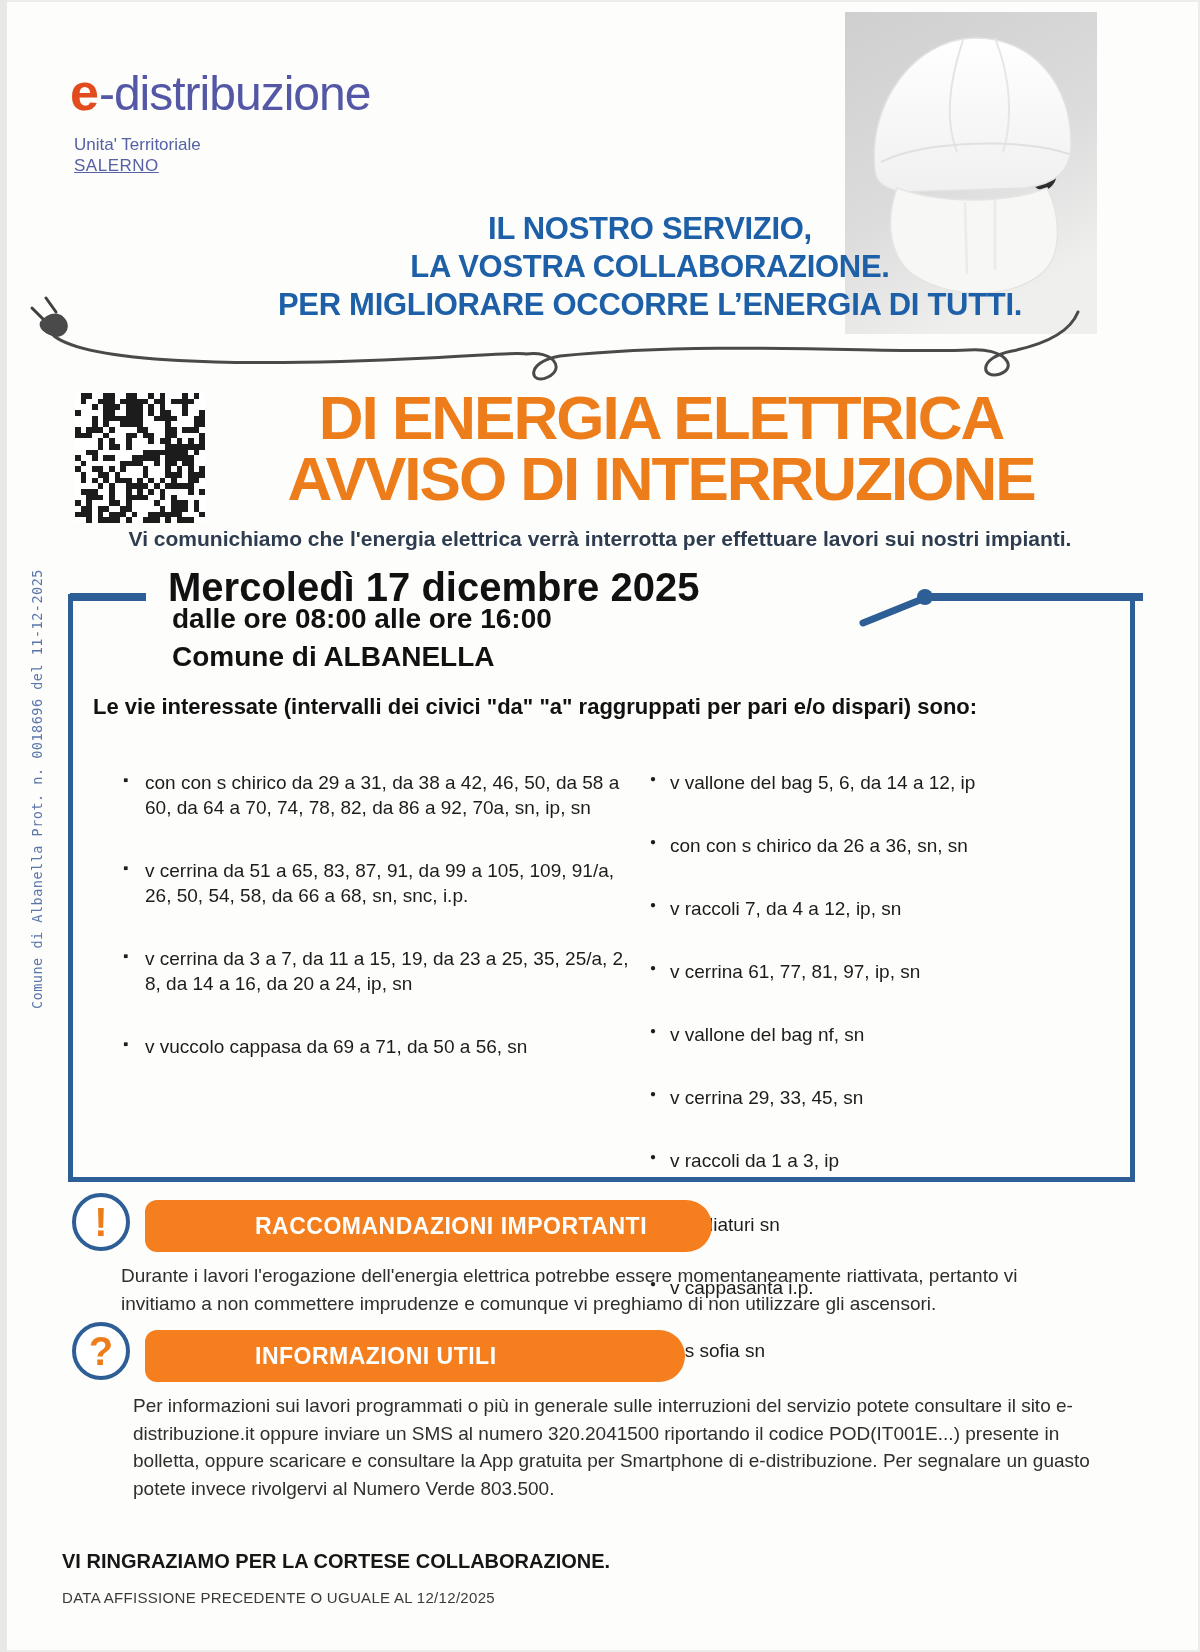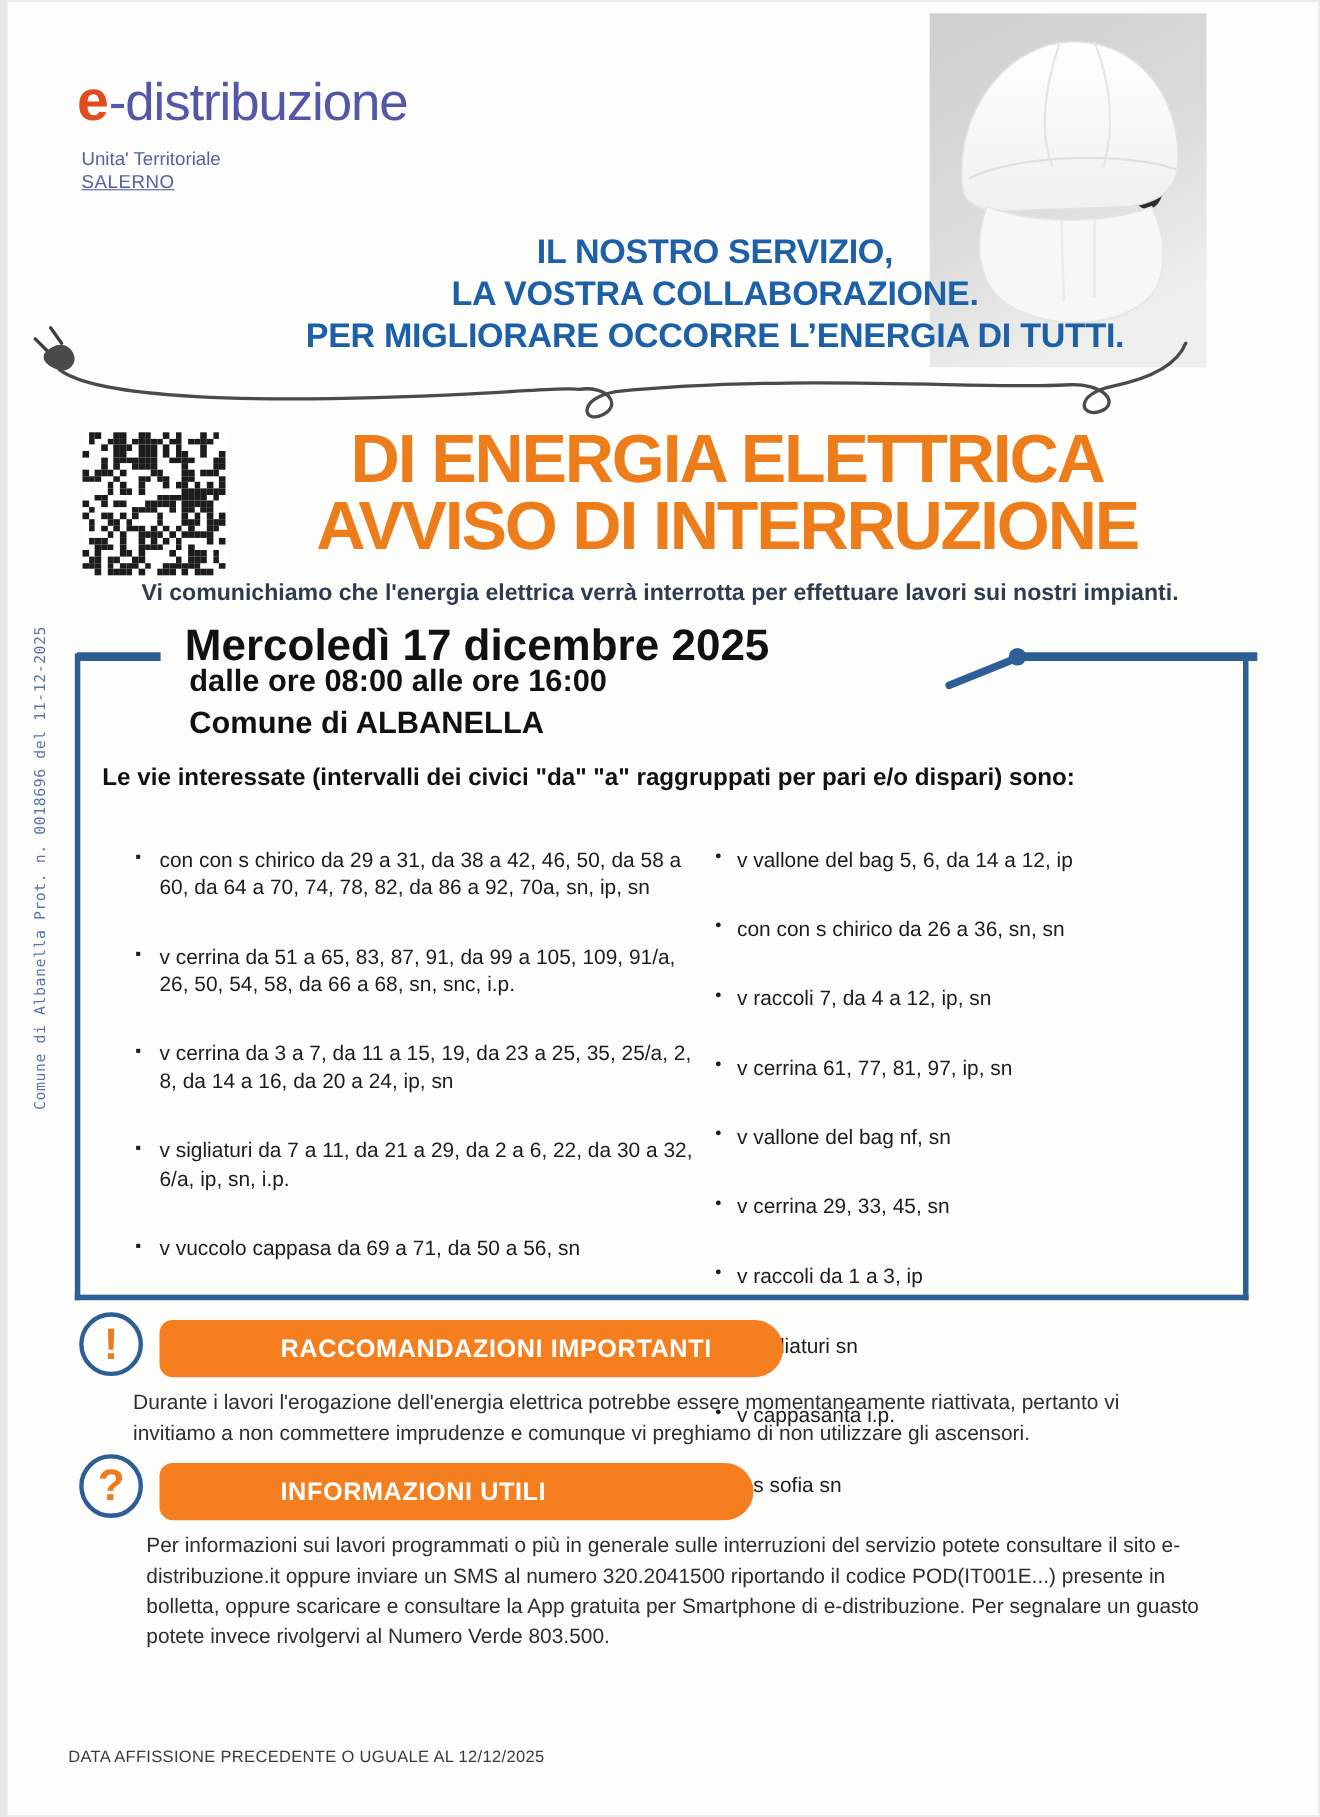--- a/index.html
+++ b/index.html
@@ -410,21 +410,20 @@
     </svg>
     <div class="outage-date">Mercoledì 17 dicembre 2025</div>
     <div class="outage-hours">dalle ore 08:00 alle ore 16:00</div>
     <div class="outage-comune">Comune di  ALBANELLA</div>
     <div class="streets-heading">Le vie interessate (intervalli dei civici "da" "a" raggruppati per pari e/o dispari) sono:</div>
 
     <div class="col col-left">
       <div class="street">con con s chirico da 29 a 31, da 38 a 42, 46, 50, da 58 a 60, da 64 a 70, 74, 78, 82, da 86 a 92, 70a, sn, ip, sn</div>
       <div class="street">v  cerrina da 51 a 65, 83, 87, 91, da 99 a 105, 109, 91/a, 26, 50, 54, 58, da 66 a 68, sn, snc, i.p.</div>
       <div class="street">v  cerrina da 3 a 7, da 11 a 15, 19, da 23 a 25, 35, 25/a, 2, 8, da 14 a 16, da 20 a 24, ip, sn</div>
-      <div class="street">v  sigliaturi da 7 a 11, da 21 a 29, da 2 a 6, 22, da 30 a 32, 6/a, ip, sn, i.p.</div>
       <div class="street">v  vuccolo cappasa da 69 a 71, da 50 a 56, sn</div>
     </div>
     <div class="col col-right">
       <div class="street">v  vallone del bag 5, 6, da 14 a 12, ip</div>
       <div class="street">con con s chirico da 26 a 36, sn, sn</div>
       <div class="street">v  raccoli 7, da 4 a 12, ip, sn</div>
       <div class="street">v  cerrina 61, 77, 81, 97,  ip, sn</div>
       <div class="street">v  vallone del bag nf, sn</div>
       <div class="street">v  cerrina 29, 33, 45,  sn</div>
       <div class="street">v  raccoli da 1 a 3,  ip</div>
@@ -439,14 +438,15 @@
   </div>
   <div class="banner banner-1">RACCOMANDAZIONI IMPORTANTI</div>
   <div class="sec-para para-1">Durante i lavori l'erogazione dell'energia elettrica potrebbe essere momentaneamente riattivata, pertanto vi invitiamo a non commettere imprudenze e comunque vi preghiamo di non utilizzare gli ascensori.</div>
 
   <div class="sec-icon icon-2">
     <span>?</span>
   </div>
   <div class="banner banner-2">INFORMAZIONI UTILI</div>
   <div class="sec-para para-2">Per informazioni sui lavori programmati o più in generale sulle interruzioni del servizio potete consultare il sito e-distribuzione.it oppure inviare un SMS al numero 320.2041500 riportando il codice POD(IT001E...) presente in bolletta, oppure scaricare e consultare la App gratuita per Smartphone di e-distribuzione. Per segnalare un guasto potete invece rivolgervi al Numero Verde 803.500.</div>
 
+  <div class="footer-thanks">VI RINGRAZIAMO PER LA CORTESE COLLABORAZIONE.</div>
   <div class="footer-date">DATA AFFISSIONE PRECEDENTE O UGUALE AL  12/12/2025</div>
 </div>
 
 </body></html>

